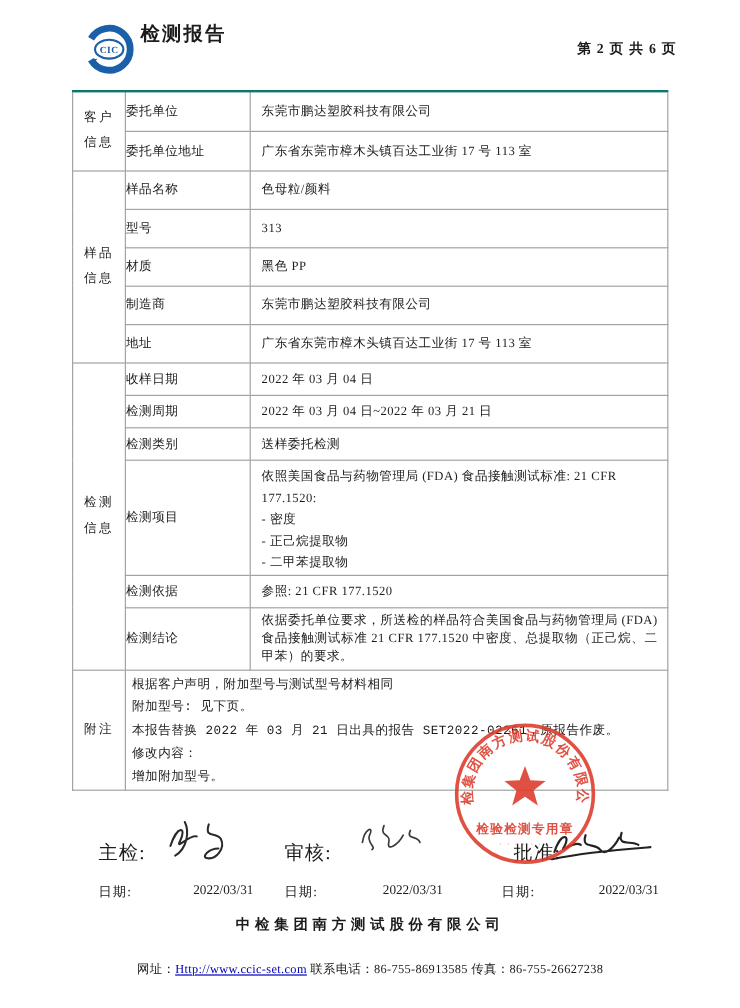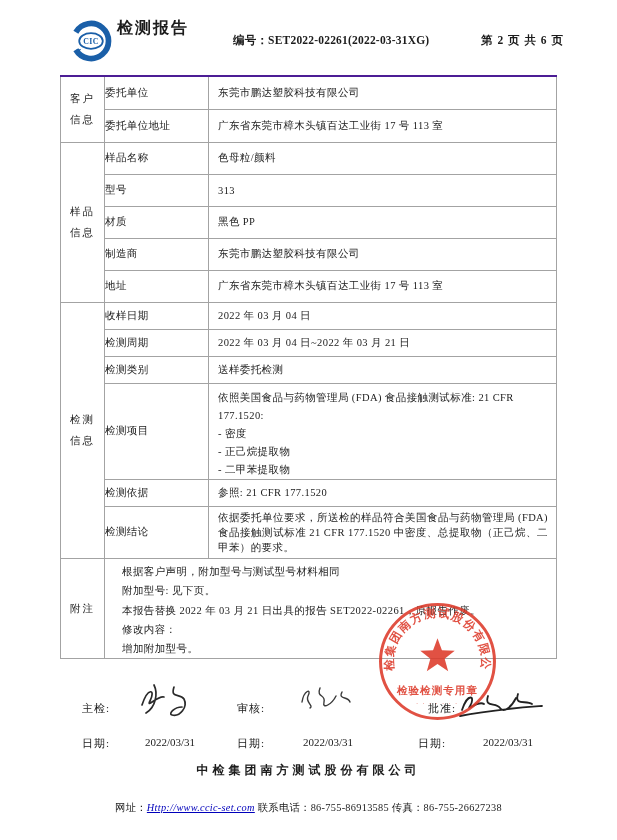--- a/index.html
+++ b/index.html
@@ -16,57 +16,56 @@
   .hdr-title{position:absolute;left:117px;top:18px;font-size:16px;font-weight:bold;letter-spacing:2px;}
   .hdr-no{position:absolute;left:233px;top:33px;font-size:11.5px;font-weight:bold;letter-spacing:.2px;}
   .hdr-pages{position:absolute;left:481px;top:33px;font-size:11.5px;font-weight:bold;letter-spacing:1px;}
   
   table.report{
     position:absolute;left:60px;top:75px;width:497px;
     border-collapse:collapse;table-layout:fixed;
     font-size:10.5px;letter-spacing:.4px;
   }
   table.report td{border:1px solid #a3a3a3;vertical-align:middle;overflow:hidden;}
-  table.report{border-top:2px solid #4c1d95;}
+  table.report{border-top:2px solid #0f766e;}
   td.grp{width:43px;text-align:center;padding:0;}
   td.grp .v{width:26px;margin:0 auto;line-height:21px;letter-spacing:2px;}
   td.lbl{width:99px;padding:0 4px 0 0;}
   td.val{padding:0 8px 0 9px;}
   .h33{height:33px;} .h32{height:32px;} .h27{height:27px;}
   .h91{height:91px;} .h46{height:46px;} .h96{height:96px;}
   td.multiline{vertical-align:top;padding:5px 8px 0 9px;line-height:18px;}
   td.conclusion{line-height:15.2px;text-align:justify;padding:3px 8px 3px 9px;margin-top:48px;}
-  td.notes{vertical-align:top;padding:3px 8px 0 17px;line-height:19.2px;}
+  td.notes{vertical-align:top;padding:3px 8px 0 5px;line-height:19.2px;font-family:Liberation Mono, monospace;}
   
-  .sig-label{position:absolute;font-size:11px;letter-spacing:1px;}
+  .sig-label{position:absolute;font-size:16px;letter-spacing:1px;}
   .sig-date-label{position:absolute;font-size:11px;letter-spacing:1px;top:736px;}
-  .sig-date{position:absolute;font-size:11px;top:736px;}
+  .sig-date{position:absolute;font-size:11px;top:736px;margin-left:16px;}
   .sig-svg{position:absolute;}
   
   .stamp{position:absolute;left:377px;top:601px;width:121px;height:121px;opacity:.88;z-index:5;}
   
   .f-line{position:absolute;left:0;width:617px;text-align:center;}
   .f-company{top:762px;font-size:12px;font-weight:bold;letter-spacing:4px;}
   .f-addr{top:786px;font-size:10.3px;letter-spacing:.3px;}
   .f-web{top:801px;font-size:10.3px;letter-spacing:.3px;}
-  .f-web a{color:#0000bb;text-decoration:underline;font-style:italic;}
+  .f-web a{color:#0000bb;text-decoration:underline;}
 </style>
 </head>
 <body>
 
 <div class="page">
 
   <svg class="logo" viewBox="0 0 64 48">
     <path d="M14.7,14 A20,20 0 1 1 14.7,34" fill="none" stroke="#1a5fa8" stroke-width="6.5"></path>
     <path d="M14.7,34 l6,-1 -4,6 z" fill="#1a5fa8"></path>
     <ellipse cx="32" cy="24" rx="13.5" ry="9" fill="none" stroke="#1a5fa8" stroke-width="2"></ellipse>
     <text x="32" y="27.5" text-anchor="middle" font-size="9" font-weight="bold" fill="#1a5fa8" letter-spacing="0.5">CIC</text>
   </svg>
   <div class="hdr-title">检测报告</div>
-  <div class="hdr-no">编号：SET2022-02261(2022-03-31XG)</div>
   <div class="hdr-pages">第 2 页 共 6 页</div>
 
   <table class="report">
 
     <tbody>
         <tr class="h33">
       <td class="grp" rowspan="2">
             <div class="v">客户信息</div>
           </td>
       <td class="lbl">委托单位</td>

